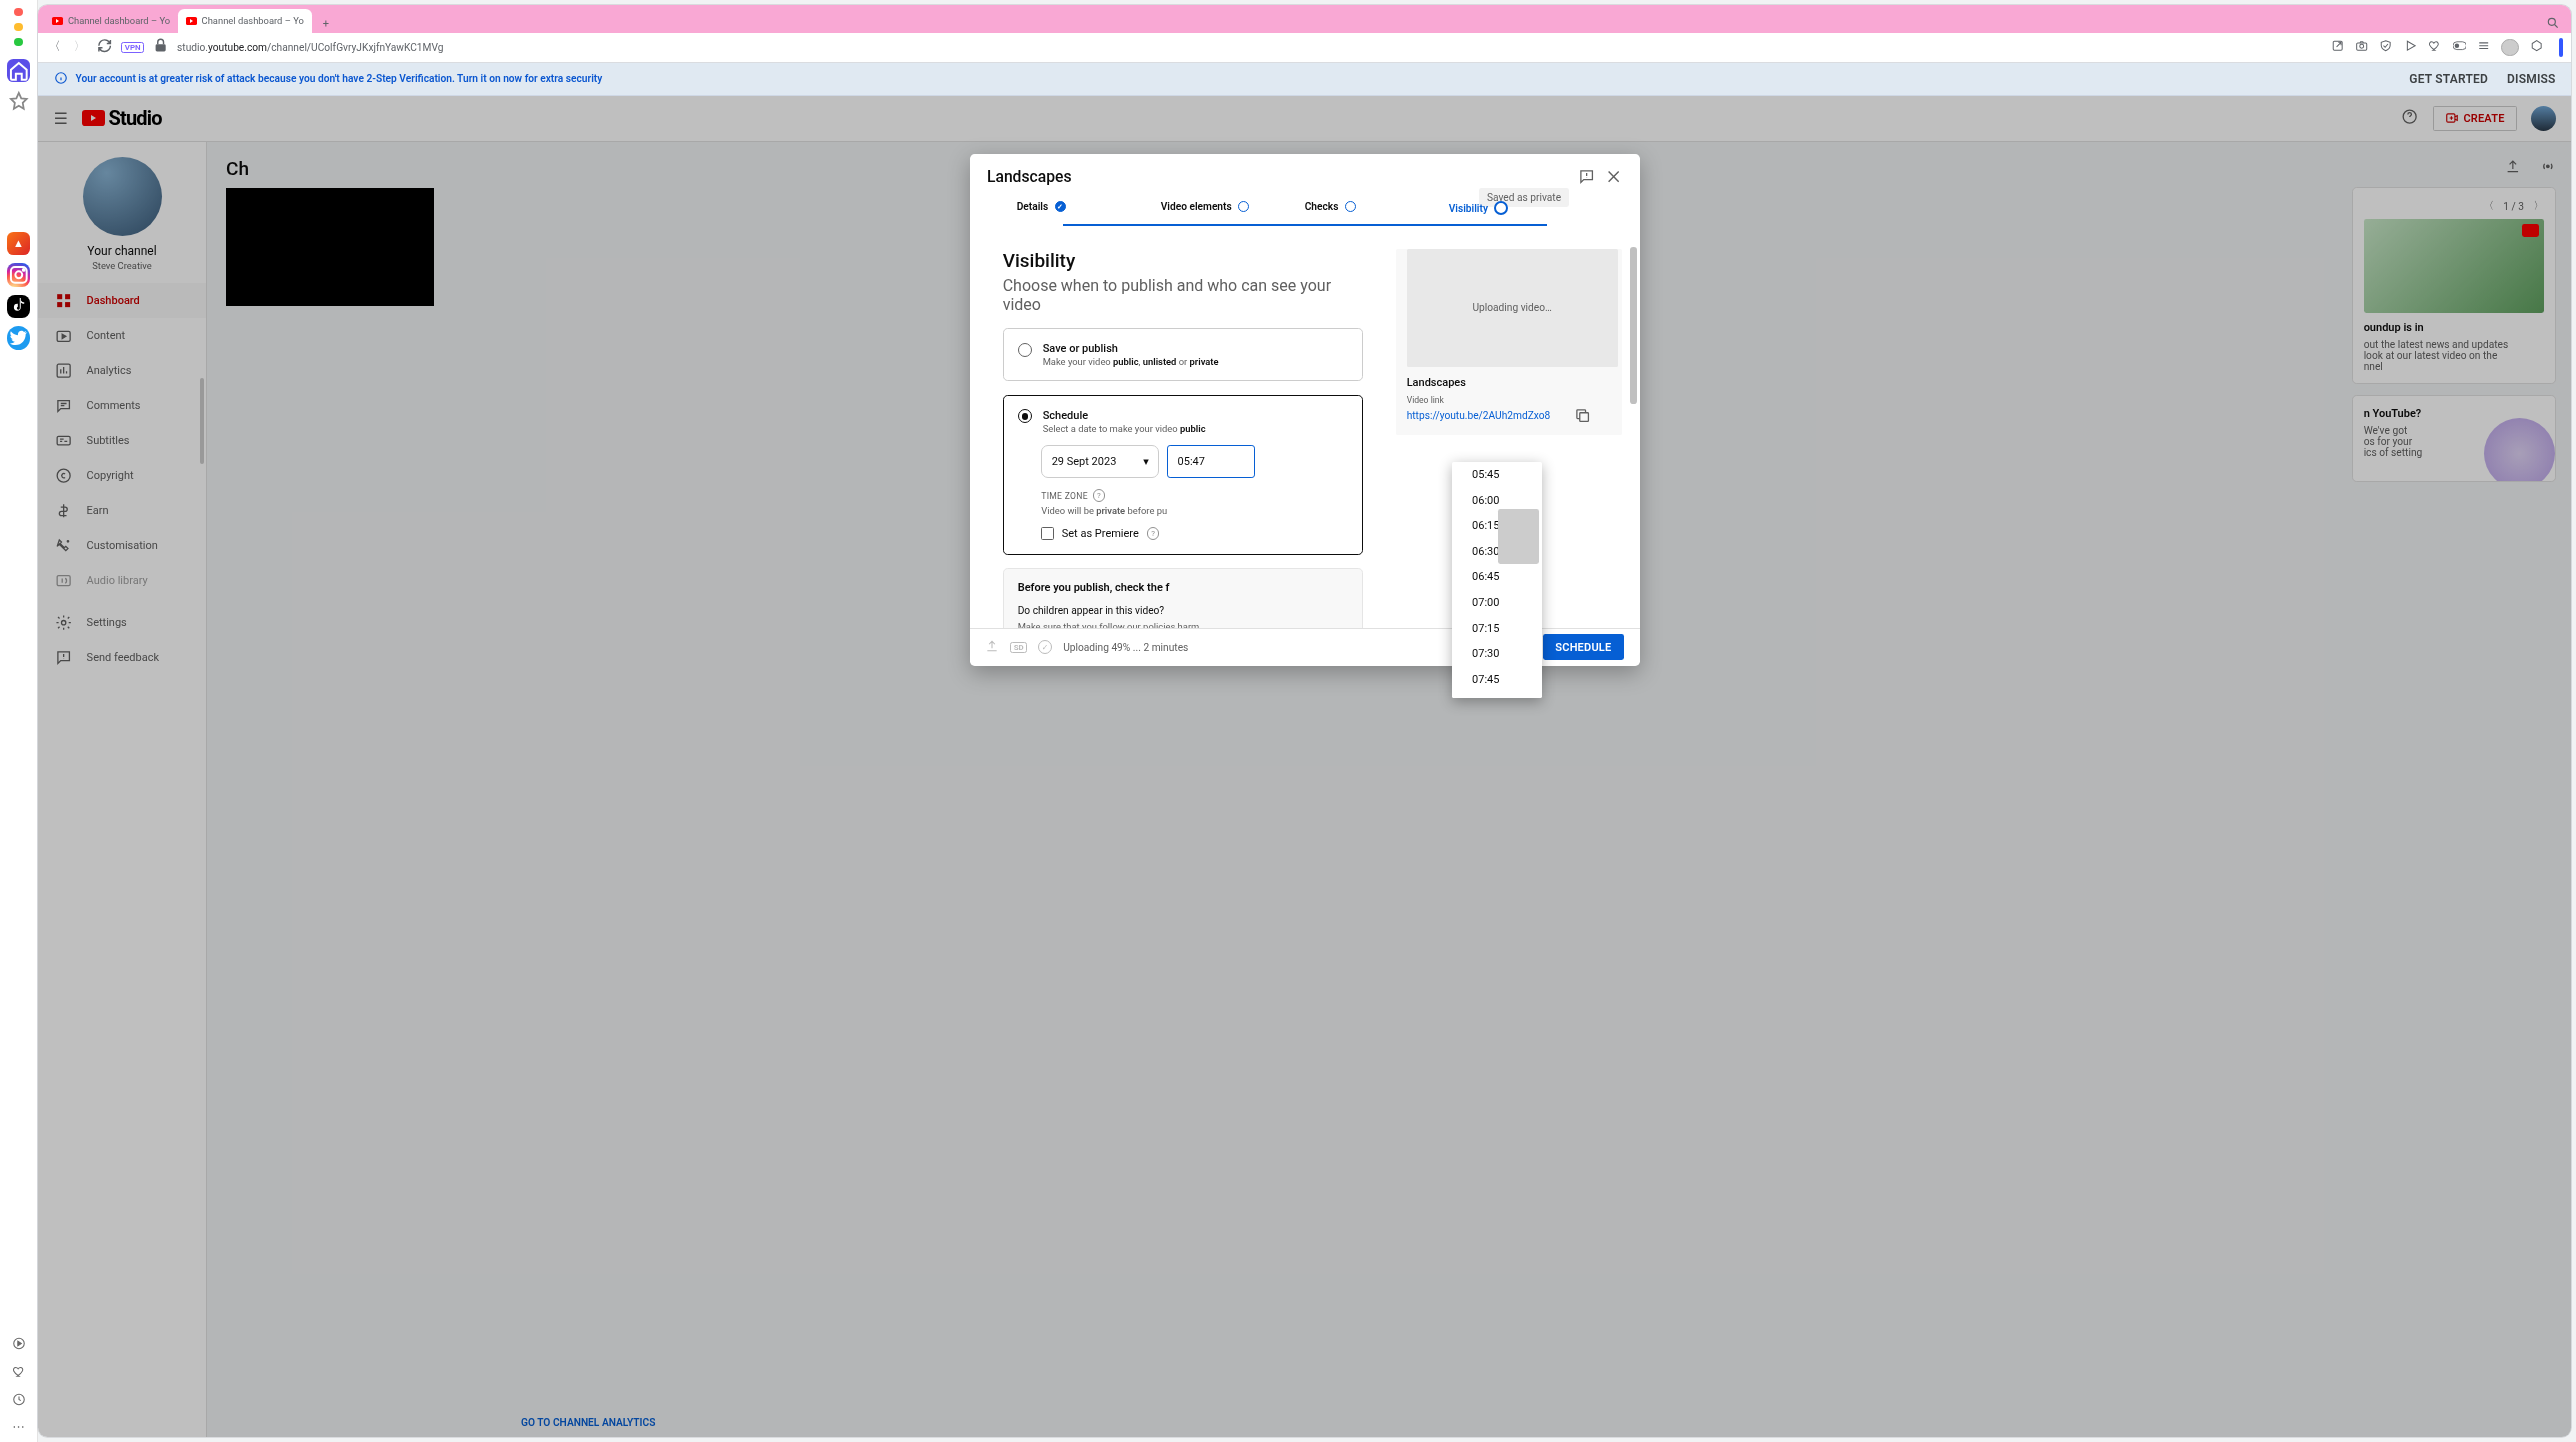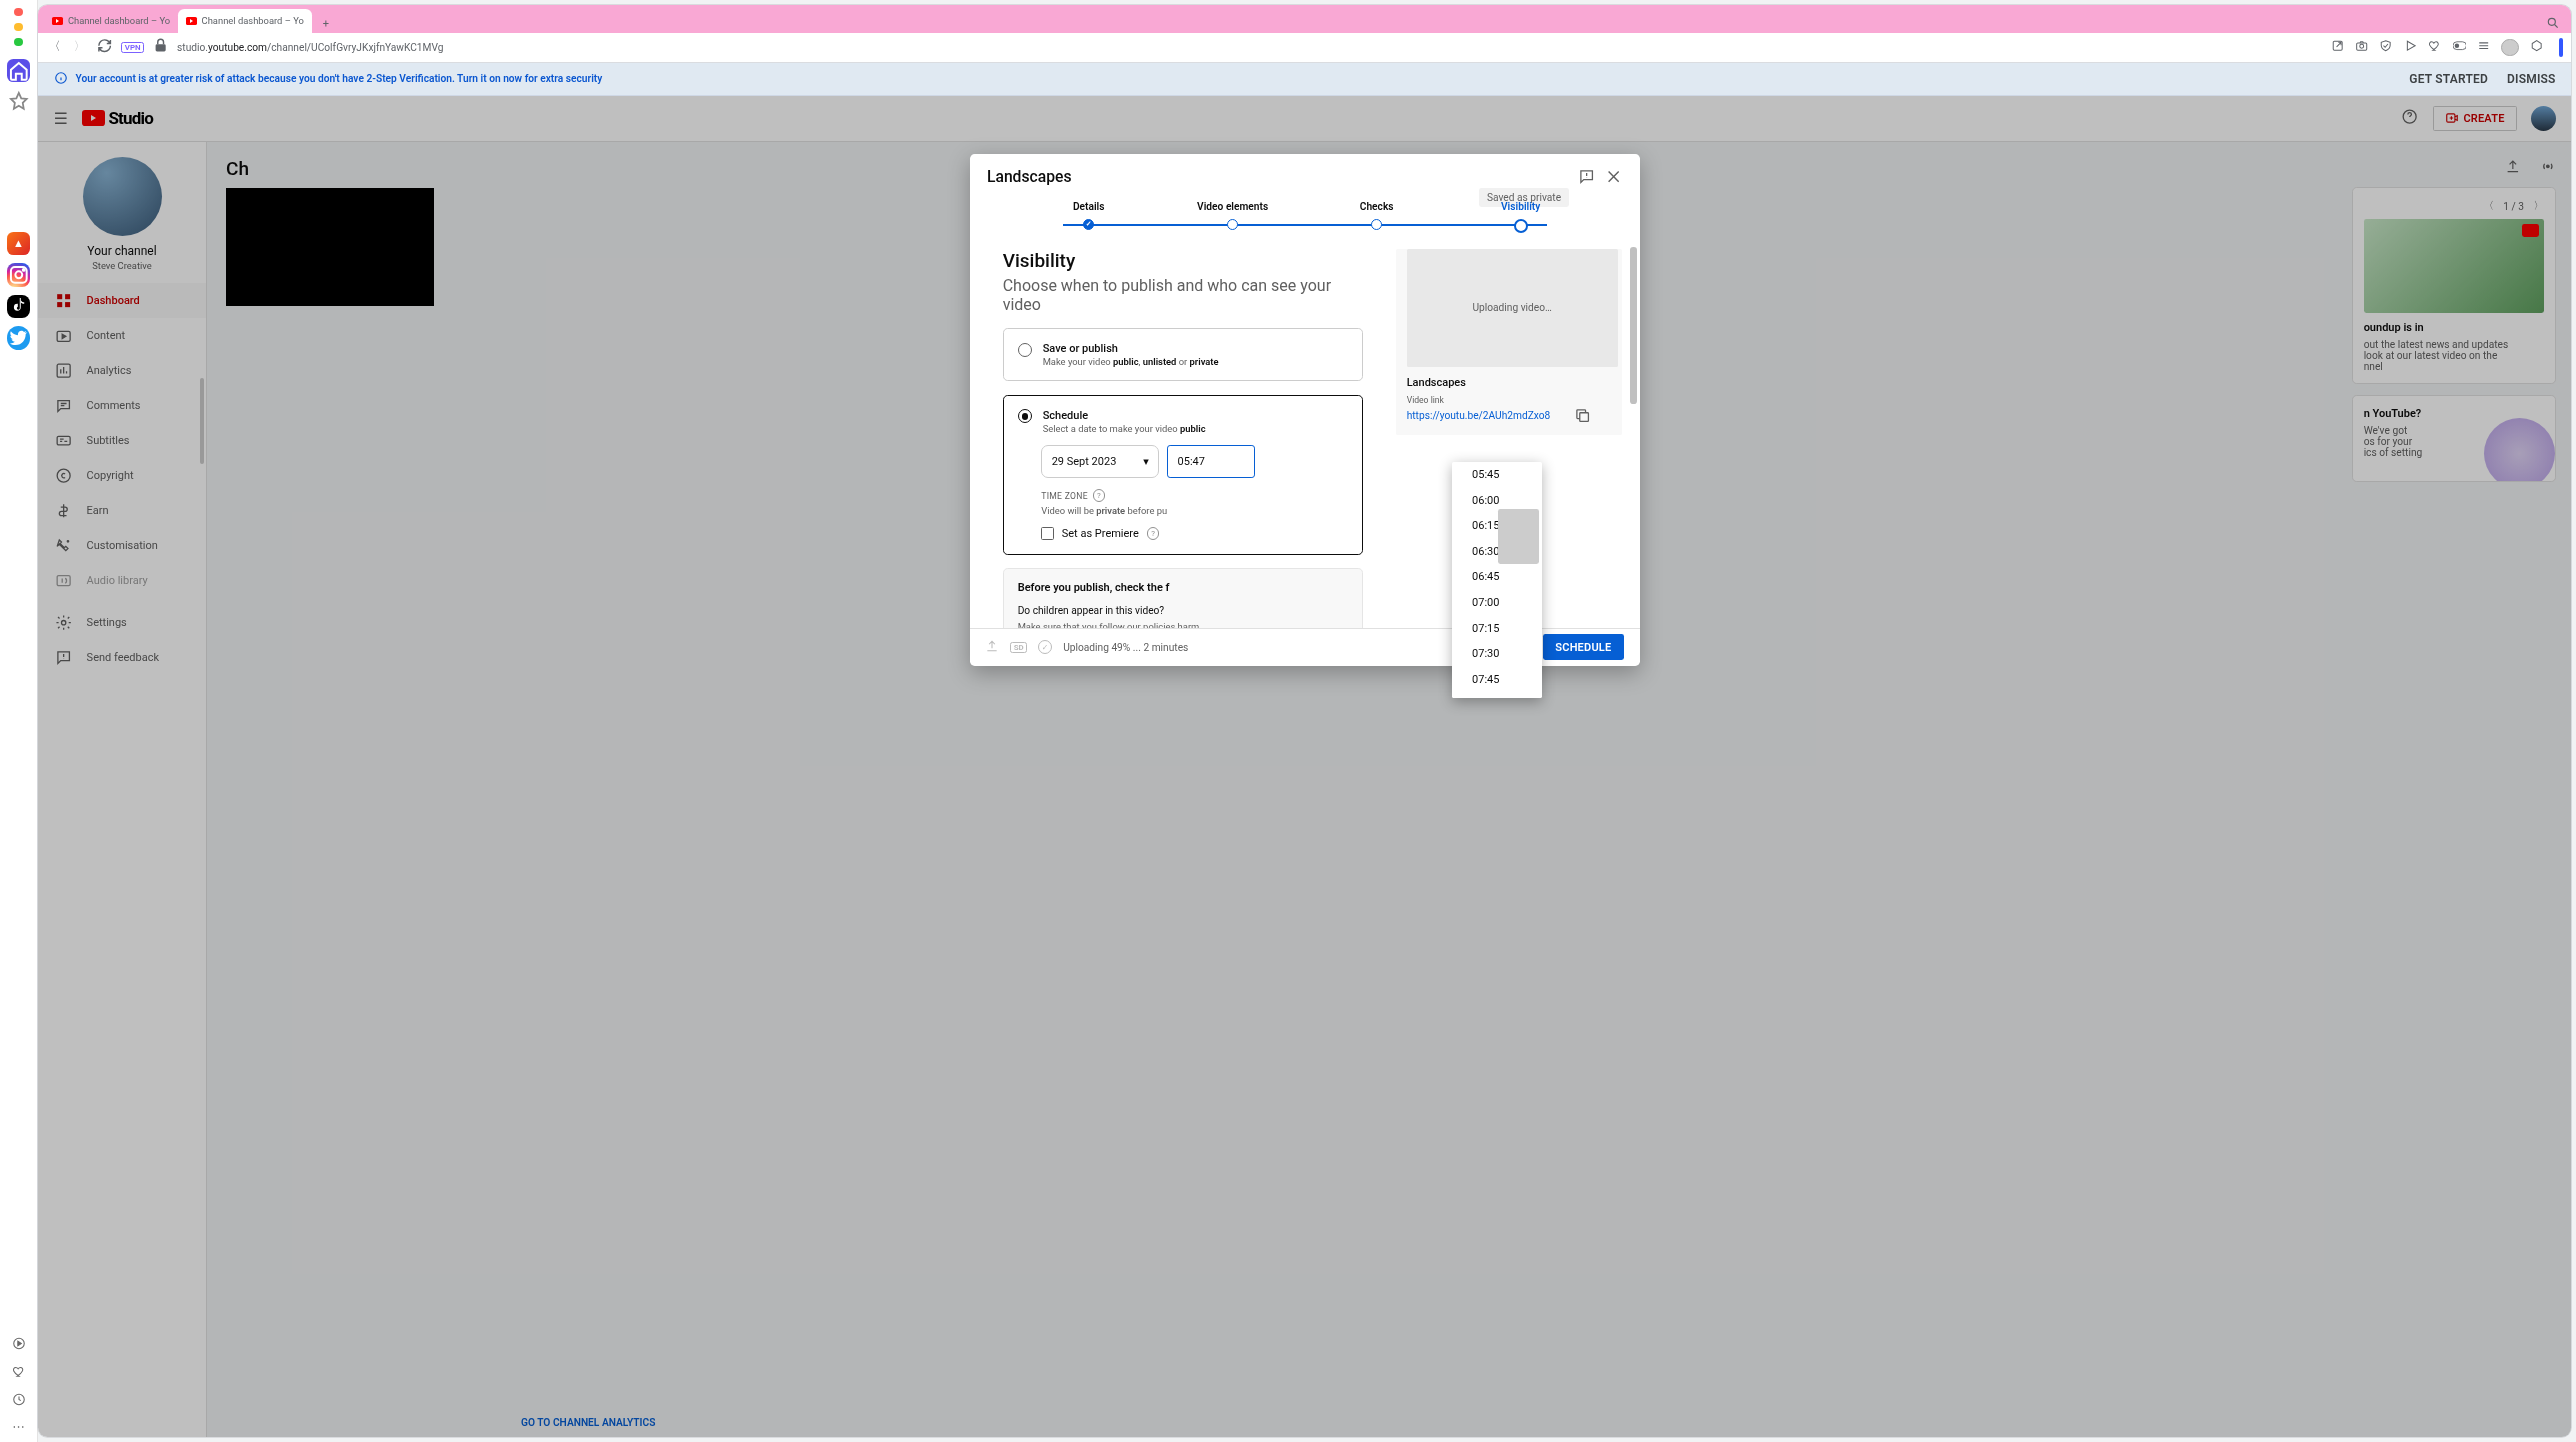--- a/index.html
+++ b/index.html
@@ -40,21 +40,21 @@
 
 
 .page{flex:1;position:relative;overflow:hidden;}
 .warnbar{position:absolute;left:0;right:0;top:0;height:33px;background:rgba(26,115,232,0.08);border-bottom:0.8px solid #cfd8e6;display:flex;align-items:center;padding:0 15.7px;font-size:10.2px;}
 .warnbar .msg{color:#0b57d0;font-weight:600;}
 .warnbar .actions{margin-left:auto;display:flex;gap:19px;}
 .warnbar .act{font-size:12px;color:#3c4043;font-weight:600;letter-spacing:0.2px;}
 
 .appbar{position:absolute;left:0;right:0;top:33px;height:46px;display:flex;align-items:center;padding:0 15.7px;gap:14px;border-bottom:0.8px solid #e0e0e0;background:#fff;}
 .hamb{font-size:15.7px;color:#606060;}
-.logo{display:flex;align-items:center;gap:3.1px;font-size:17px;font-weight:700;letter-spacing:-0.8px;color:#000;}
+.logo{display:flex;align-items:center;gap:3.1px;font-size:20px;font-weight:700;letter-spacing:-0.8px;color:#000;}
 .logo .yt{width:23.6px;height:15.7px;background:#f00;border-radius:3.1px;display:flex;align-items:center;justify-content:center;}
 .logo .yt::after{content:"";width:0;height:0;border-left:5.5px solid #fff;border-top:3.9px solid transparent;border-bottom:3.9px solid transparent;}
 .appbar-right{margin-left:auto;display:flex;align-items:center;gap:14px;}
 .createbtn{border:0.8px solid #ccc;border-radius:1.6px;padding:4.7px 11px;display:flex;align-items:center;gap:4.7px;color:#c00;font-weight:600;font-size:11px;letter-spacing:0.2px;}
 .user-av{width:25px;height:25px;border-radius:50%;background:linear-gradient(180deg,#6fa6d6,#2a3a4a);}
 
 .sidebar{position:absolute;left:0;top:79px;bottom:0;width:169px;background:#fff;border-right:0.8px solid #e0e0e0;overflow-y:auto;}
 .ch-head{display:flex;flex-direction:column;align-items:center;padding:15.7px 0 12.6px;}
 .ch-av{width:79px;height:79px;border-radius:50%;background:radial-gradient(circle at 30% 20%,#89b4d4,#3a5a78);}
 .ch-head .t{font-size:12px;font-weight:400;margin-top:7.9px;color:#0d0d0d;}
@@ -75,21 +75,21 @@
 
 
 .scrim{position:absolute;inset:0;top:33px;background:rgba(0,0,0,.25);}
 .modal{position:absolute;left:50%;top:91px;transform:translateX(-50%);width:670px;height:512px;background:#fff;border-radius:4.7px;display:flex;flex-direction:column;box-shadow:0 6.3px 22px rgba(0,0,0,.28);overflow:visible;}
 .m-head{height:46px;display:flex;align-items:center;padding:0 17.3px;gap:9.4px;border-bottom:0.8px solid transparent;}
 .m-title{font-size:15.7px;font-weight:500;color:#0d0d0d;}
 .m-badge{margin-left:auto;background:#f1f1f1;color:#606060;font-size:10.2px;padding:3.9px 7.9px;border-radius:2.4px;margin-top:43px;}
 .m-ico{width:17.3px;height:17.3px;color:#606060;display:flex;align-items:center;justify-content:center;font-size:15.7px;}
 
 .stepper{height:41px;display:flex;align-items:flex-start;padding:0 47px;position:relative;margin-top:1.6px;}
-.step{flex:1;display:flex;flex-direction:column;align-items:center;gap:6.3px;font-size:10.2px;font-weight:600;color:#0d0d0d;position:relative;z-index:2;}
+.step{flex:1;display:flex;flex-direction:row;align-items:center;gap:6.3px;font-size:10.2px;font-weight:600;color:#0d0d0d;position:relative;z-index:2;}
 .step.curr .lbl{color:#065fd4;}
 .dot{width:11px;height:11px;border-radius:50%;border:1.6px solid #065fd4;background:#fff;}
 .step.done .dot{background:#065fd4;display:flex;align-items:center;justify-content:center;color:#fff;font-size:7px;}
 .step.curr .dot{width:14px;height:14px;border:2.4px solid #065fd4;}
 .stepper .line{position:absolute;height:1.6px;background:#065fd4;top:23px;left:93px;right:93px;z-index:1;}
 
 .m-body{flex:1;display:flex;position:relative;overflow:hidden;}
 .body-left{flex:1;padding:6.3px 33px 0 33px;overflow-y:auto;}
 .body-left h2{font-size:19px;font-weight:500;color:#0d0d0d;}
 .body-left .sub{font-size:16px;color:#606060;margin-top:4.7px;}

